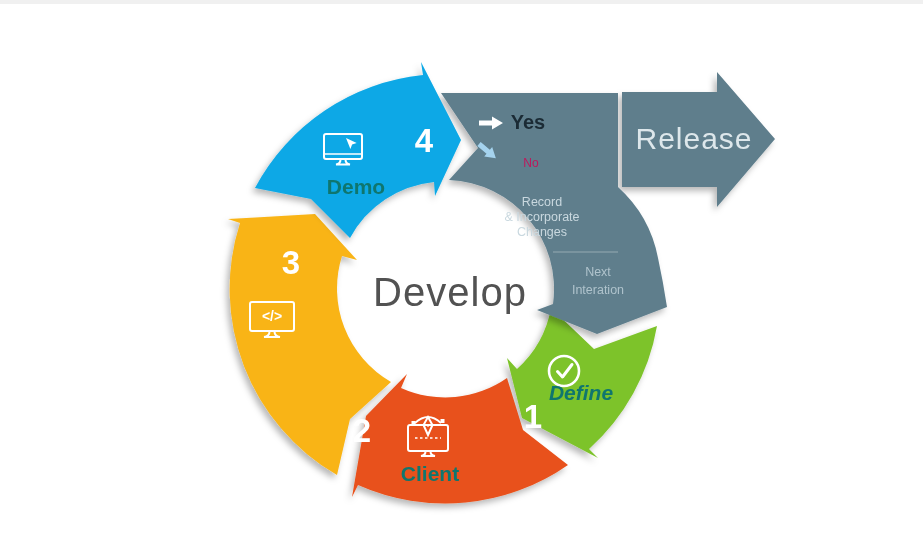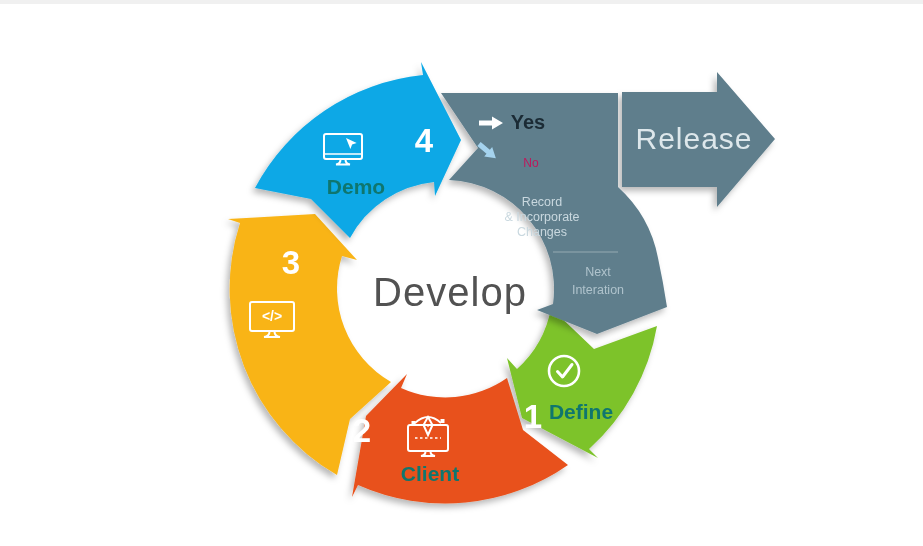--- a/index.html
+++ b/index.html
@@ -84,21 +84,21 @@
 
   <div class="t num" style="left:424px;top:141px;">4</div>
   <div class="t step-label" style="left:356px;top:187px;">Demo</div>
 
   <div class="t num" style="left:291px;top:263px;">3</div>
 
   <div class="t num" style="left:362px;top:431px;">2</div>
   <div class="t step-label" style="left:430px;top:474px;">Client</div>
 
   <div class="t num" style="left:533px;top:417px;">1</div>
-  <div class="t step-label" style="left:581px;top:412px;">Define</div>
+  <div class="t step-label" style="left:581px;top:393px;font-style:italic;">Define</div>
 
   <div class="t yes" style="left:528px;top:123px;">Yes</div>
   <div class="t no" style="left:531px;top:163px;">No</div>
   <div class="t note" style="left:542px;top:217px;">Record
 &amp; Incorporate
 Changes</div>
   <div class="t note2" style="left:598px;top:281px;">Next
 Interation</div>
 
   <div class="t release" style="left:694px;top:139px;">Release</div>

